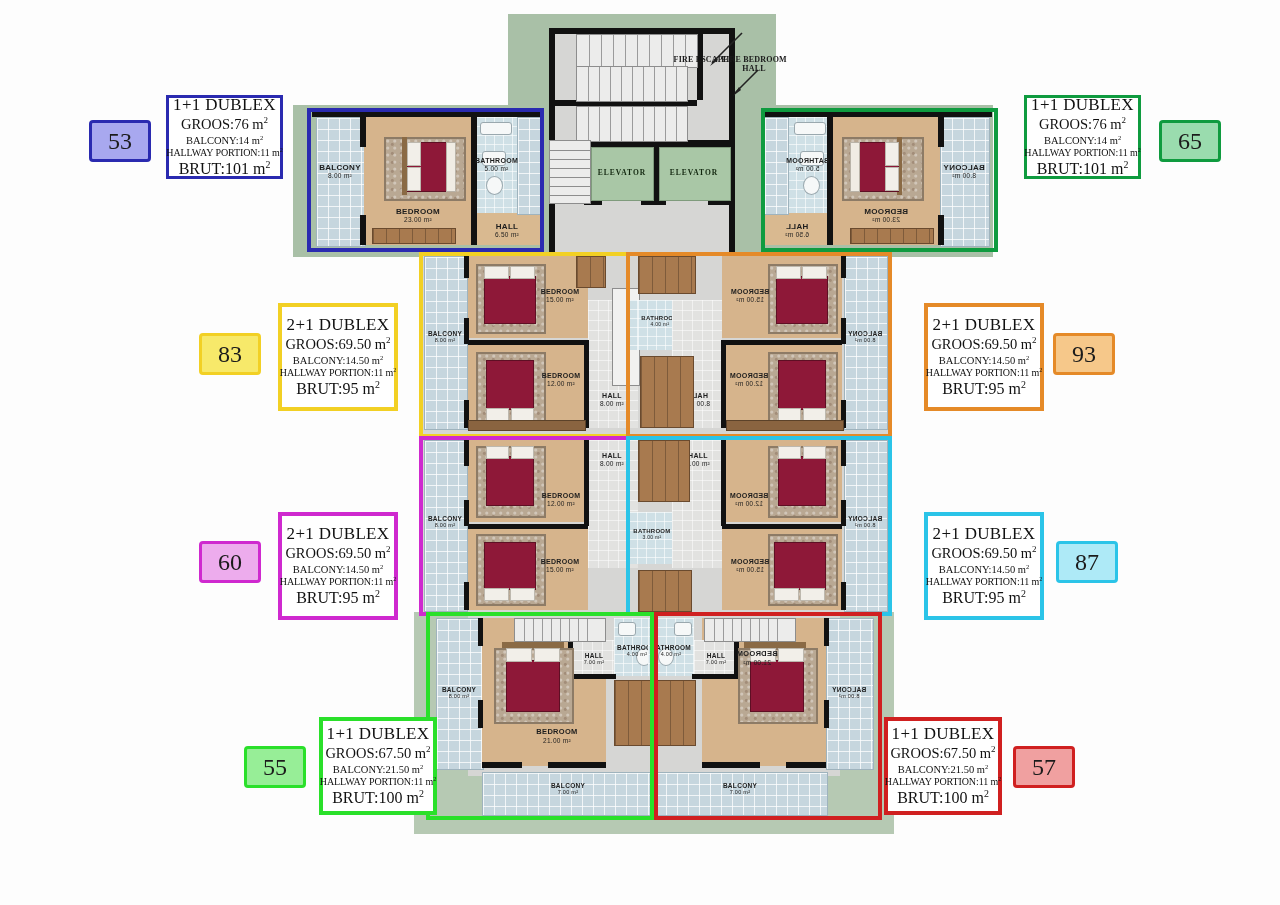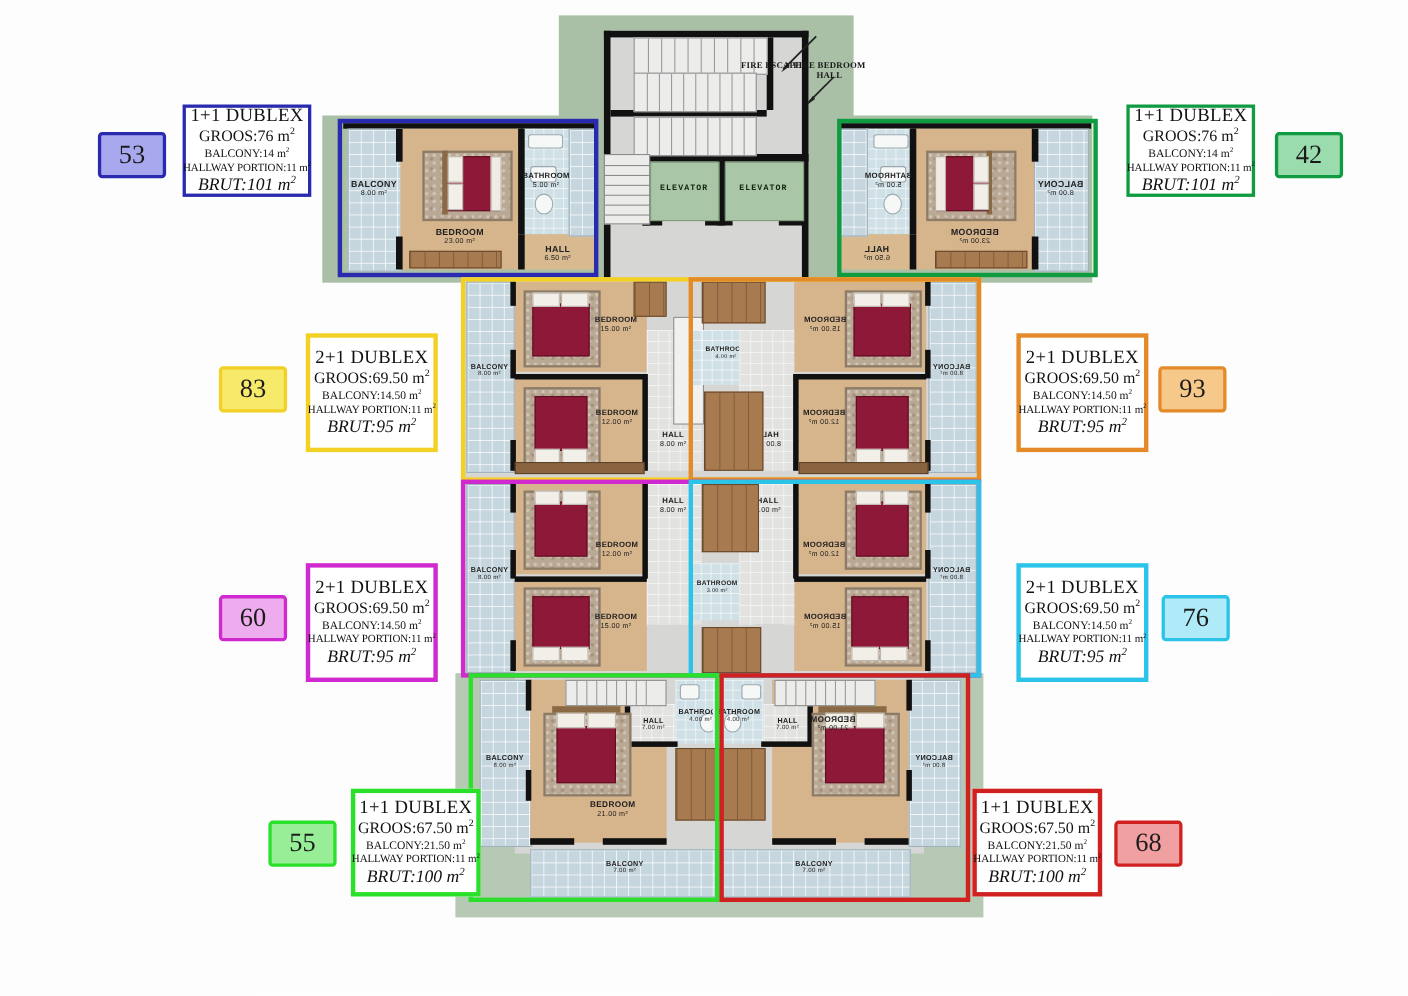--- a/index.html
+++ b/index.html
@@ -52,35 +52,35 @@
   .fixr{position:absolute;background:#f6f8f8;border:1px solid #9aa8ae;border-radius:50%;}
 
   .rlbl{position:absolute;font-family:"Liberation Sans",sans-serif;color:#1d1d1d;
         text-align:center;line-height:1.15;letter-spacing:.3px;white-space:nowrap;}
   .rlbl .nm{display:block;font-size:8px;font-weight:600;}
   .rlbl .ar{display:block;font-size:6.5px;}
   .mirrored{transform:scaleX(-1);}
 
   .corelbl{position:absolute;font-family:"Liberation Serif",serif;font-size:8px;
      font-weight:700;color:#1a1a1a;text-align:center;line-height:1.1;letter-spacing:.2px;}
-  .elvlbl{position:absolute;font-family:Liberation Mono, monospace;font-size:9px;
+  .elvlbl{position:absolute;font-family:Liberation Serif, serif;font-size:9px;
      font-weight:700;color:#12270f;letter-spacing:1px;}
 
   
   .outline{position:absolute;border-style:solid;box-sizing:border-box;pointer-events:none;}
 
   
   .card{position:absolute;background:#ffffff;box-sizing:border-box;
         display:flex;flex-direction:column;align-items:center;justify-content:center;
         text-align:center;color:#111;font-family:"Liberation Serif",serif;padding:3px 6px;}
   .card .t1{font-size:17px;letter-spacing:.3px;line-height:1.25;white-space:nowrap;}
   .card .t2{font-size:14.5px;line-height:1.3;white-space:nowrap;}
   .card .t3{font-size:10.5px;line-height:1.25;white-space:nowrap;}
   .card .t4{font-size:10px;line-height:1.25;white-space:nowrap;letter-spacing:-.1px;}
-  .card .t5{font-size:16px;line-height:1.3;white-space:nowrap;font-style:italic;}
+  .card .t5{font-size:16px;line-height:1.3;white-space:nowrap;}
   sup{font-size:.62em;vertical-align:super;line-height:0;}
 
   .badge{position:absolute;box-sizing:border-box;display:flex;align-items:center;
      justify-content:center;font-family:"Liberation Serif",serif;font-size:24px;color:#1b1b1b;
      border-radius:4px;}
 
   
   #watermark{position:absolute;left:0;right:0;top:418px;text-align:center;
      font-family:"Liberation Sans",sans-serif;font-size:74px;font-weight:700;
      letter-spacing:8px;color:rgba(150,160,170,.16);pointer-events:none;user-select:none;}
@@ -546,21 +546,21 @@
     <div class="t5"><span>BRUT:101 m</span><sup>2</sup></div>
   </div>
 
   <div class="card" style="left:1008px;top:95px;width:117px;height:84px;border:3px solid #0f9b3f;">
     <div class="t1">1+1 DUBLEX</div>
     <div class="t2"><span>GROOS:76 m</span><sup>2</sup></div>
     <div class="t3"><span>BALCONY:14 m</span><sup>2</sup></div>
     <div class="t4"><span>HALLWAY PORTION:11 m</span><sup>2</sup></div>
     <div class="t5"><span>BRUT:101 m</span><sup>2</sup></div>
   </div>
-  <div class="badge" style="left:1143px;top:120px;width:62px;height:42px;background:#9adcae;border:3px solid #0f9b3f;">42</div>
+  <div class="badge" style="left:1143px;top:120px;width:62px;height:42px;background:#9adcae;border:3px solid #0f9b3f;">65</div>
 
   <div class="badge" style="left:183px;top:333px;width:62px;height:42px;background:#f7e96a;border:3px solid #f2d024;">83</div>
   <div class="card" style="left:262px;top:303px;width:120px;height:108px;border:4px solid #f2d024;">
     <div class="t1">2+1 DUBLEX</div>
     <div class="t2"><span>GROOS:69.50 m</span><sup>2</sup></div>
     <div class="t3"><span>BALCONY:14.50 m</span><sup>2</sup></div>
     <div class="t4"><span>HALLWAY PORTION:11 m</span><sup>2</sup></div>
     <div class="t5"><span>BRUT:95 m</span><sup>2</sup></div>
   </div>
 
@@ -582,34 +582,34 @@
     <div class="t5"><span>BRUT:95 m</span><sup>2</sup></div>
   </div>
 
   <div class="card" style="left:908px;top:512px;width:120px;height:108px;border:4px solid #2bc4e8;">
     <div class="t1">2+1 DUBLEX</div>
     <div class="t2"><span>GROOS:69.50 m</span><sup>2</sup></div>
     <div class="t3"><span>BALCONY:14.50 m</span><sup>2</sup></div>
     <div class="t4"><span>HALLWAY PORTION:11 m</span><sup>2</sup></div>
     <div class="t5"><span>BRUT:95 m</span><sup>2</sup></div>
   </div>
-  <div class="badge" style="left:1040px;top:541px;width:62px;height:42px;background:#aeeaf7;border:3px solid #2bc4e8;">76</div>
+  <div class="badge" style="left:1040px;top:541px;width:62px;height:42px;background:#aeeaf7;border:3px solid #2bc4e8;">87</div>
 
   <div class="badge" style="left:228px;top:746px;width:62px;height:42px;background:#97ee97;border:3px solid #2ae02a;">55</div>
   <div class="card" style="left:303px;top:717px;width:118px;height:98px;border:4px solid #2ae02a;">
     <div class="t1">1+1 DUBLEX</div>
     <div class="t2"><span>GROOS:67.50 m</span><sup>2</sup></div>
     <div class="t3"><span>BALCONY:21.50 m</span><sup>2</sup></div>
     <div class="t4"><span>HALLWAY PORTION:11 m</span><sup>2</sup></div>
     <div class="t5"><span>BRUT:100 m</span><sup>2</sup></div>
   </div>
 
   <div class="card" style="left:868px;top:717px;width:118px;height:98px;border:4px solid #d02020;">
     <div class="t1">1+1 DUBLEX</div>
     <div class="t2"><span>GROOS:67.50 m</span><sup>2</sup></div>
     <div class="t3"><span>BALCONY:21.50 m</span><sup>2</sup></div>
     <div class="t4"><span>HALLWAY PORTION:11 m</span><sup>2</sup></div>
     <div class="t5"><span>BRUT:100 m</span><sup>2</sup></div>
   </div>
-  <div class="badge" style="left:997px;top:746px;width:62px;height:42px;background:#f0a0a0;border:3px solid #d02020;">68</div>
+  <div class="badge" style="left:997px;top:746px;width:62px;height:42px;background:#f0a0a0;border:3px solid #d02020;">57</div>
 
 
 </div>
 
 </body></html>

